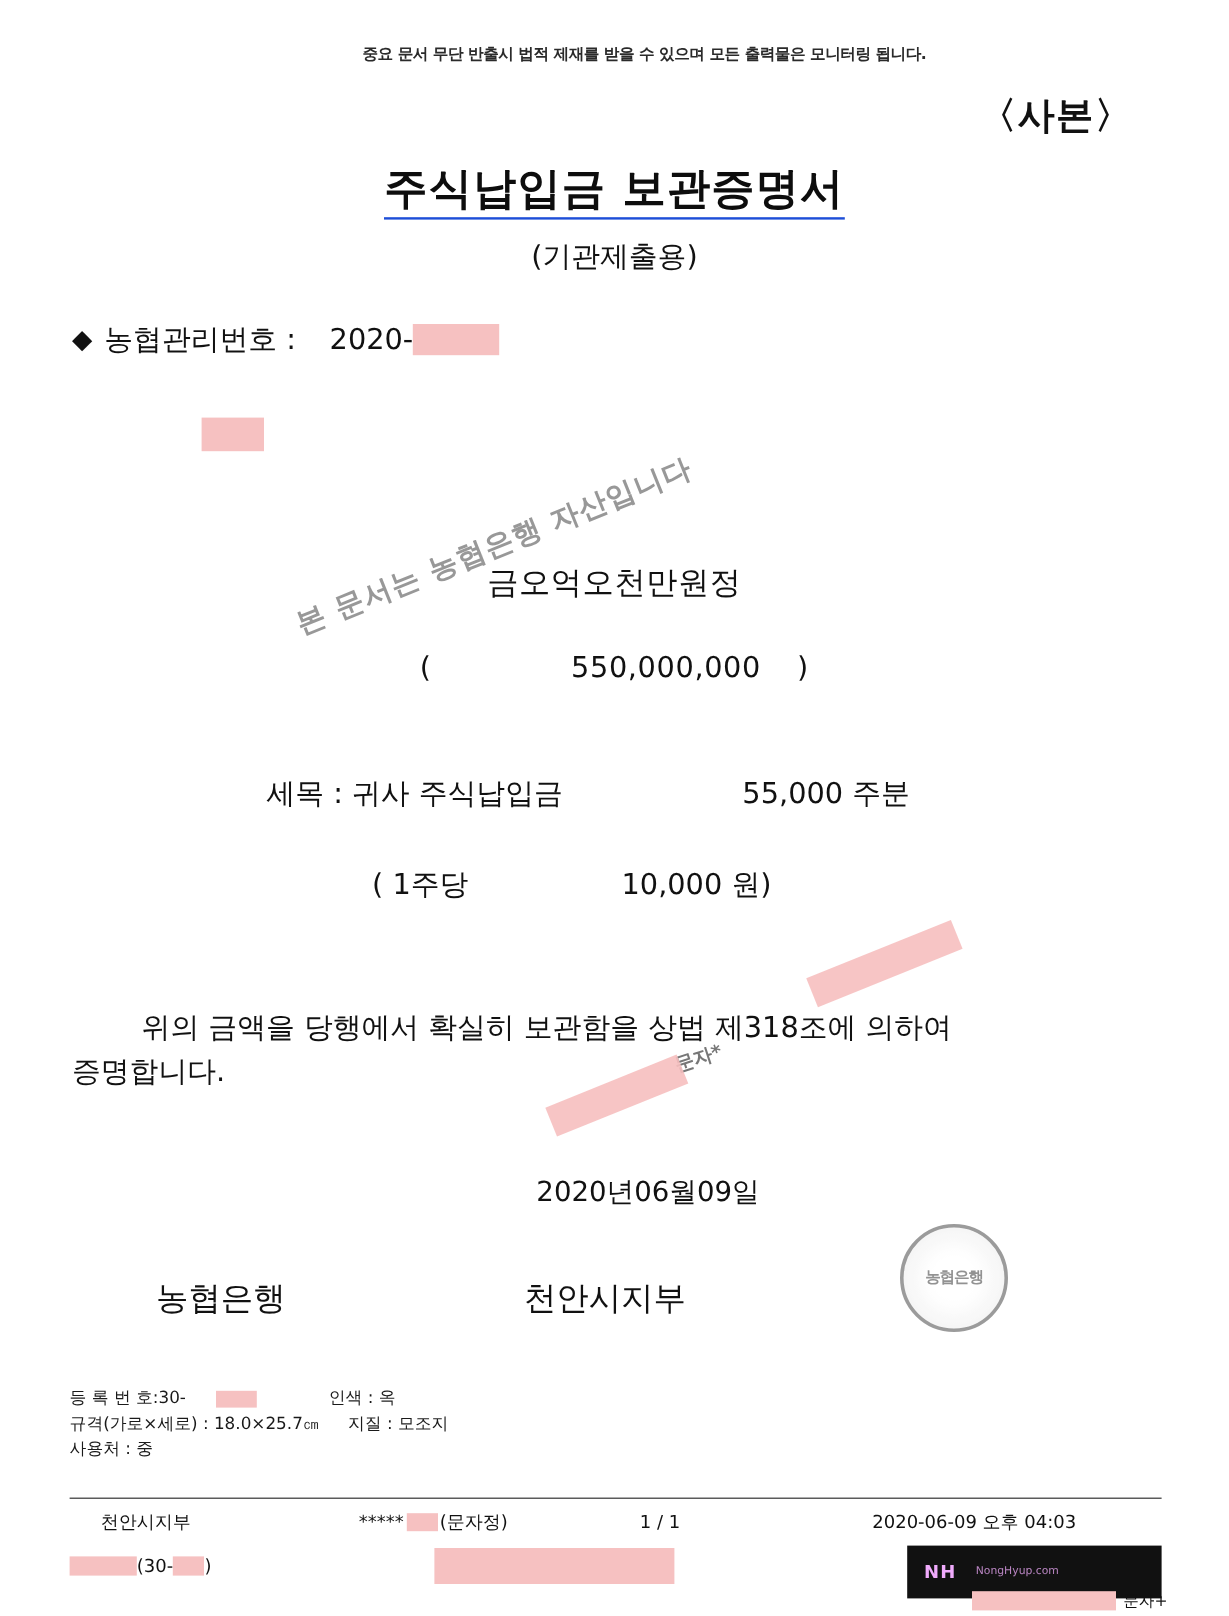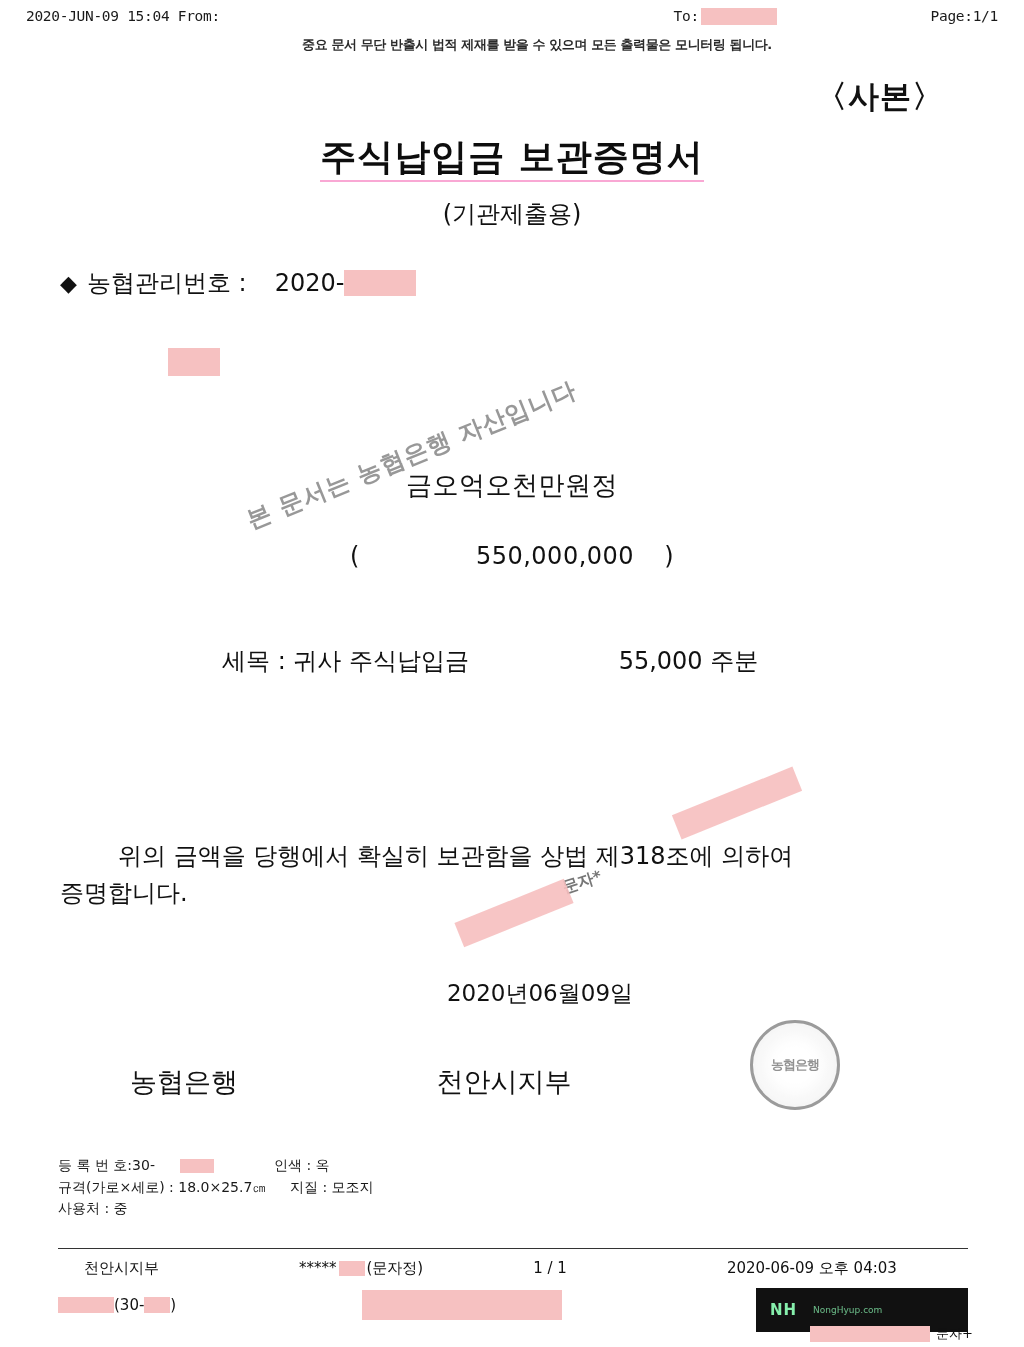--- a/index.html
+++ b/index.html
@@ -72,21 +72,21 @@
     top: 133px;
     left: 0;
     width: 100%;
     text-align: center;
     font-size: 36px;
     font-weight: bold;
     color: #0d0d0d;
     letter-spacing: 1px;
   }
   .doc-title span {
-    border-bottom: 2px solid #f9a8d4;
+    border-bottom: 2px solid #1d4ed8;
     padding-bottom: 3px;
   }
 
   .doc-subtitle {
     position: absolute;
     top: 198px;
     left: 0;
     width: 100%;
     text-align: center;
     font-size: 24px;
@@ -267,21 +267,21 @@
     color: #111;
   }
 
   .nh-logo {
     position: absolute;
     top: 1288px;
     left: 756px;
     width: 212px;
     height: 44px;
     background: #111;
-    color: #86efac;
+    color: #f0abfc;
     display: flex;
     align-items: center;
     font-weight: bold;
     font-size: 15px;
     letter-spacing: 1px;
   }
   .nh-logo .nh { margin-left: 14px; }
   .nh-logo .sub {
     margin-left: 16px;
     font-size: 9px;
@@ -334,32 +334,20 @@
     position: absolute;
     background: #f6bfbf;
     opacity: 0.9;
   }
 </style>
 </head>
 <body>
 
 <div id="page">
 
-  <div class="fax-header">
-    <div class="left">
-      <span>2020-JUN-09 15:04 From:</span>
-    </div>
-    <div class="mid">
-      <span>To:</span>
-      <span class="redact" style="width:76px;height:17px;margin-left:2px;"></span>
-    </div>
-    <div class="right">
-      <span>Page:1/1</span>
-    </div>
-  </div>
 
   <div class="notice">중요 문서 무단 반출시 법적 제재를 받을 수 있으며 모든 출력물은 모니터링 됩니다.</div>
 
   <div class="copy-mark">〈사본〉</div>
 
   <div class="doc-title">
     <span>주식납입금 보관증명서</span>
   </div>
   <div class="doc-subtitle">(기관제출용)</div>
 
@@ -380,20 +368,24 @@
     <span class="paren-open">(</span>
     <span>550,000,000</span>
     <span class="paren-close">)</span>
   </div>
 
   <div class="detail-line">
     <span>세목 : 귀사 주식납입금</span>
     <span class="shares">55,000 주분</span>
   </div>
 
+  <div class="per-share">
+    <span>( 1주당</span>
+    <span class="price">10,000 원)</span>
+  </div>
 
   <div class="body-text">
     <div class="indent">위의 금액을 당행에서 확실히 보관함을 상법 제318조에 의하여</div>
     <div>증명합니다.</div>
   </div>
 
   <div class="doc-date">2020년06월09일</div>
 
   <div class="bank-line">
     <span>농협은행</span>

